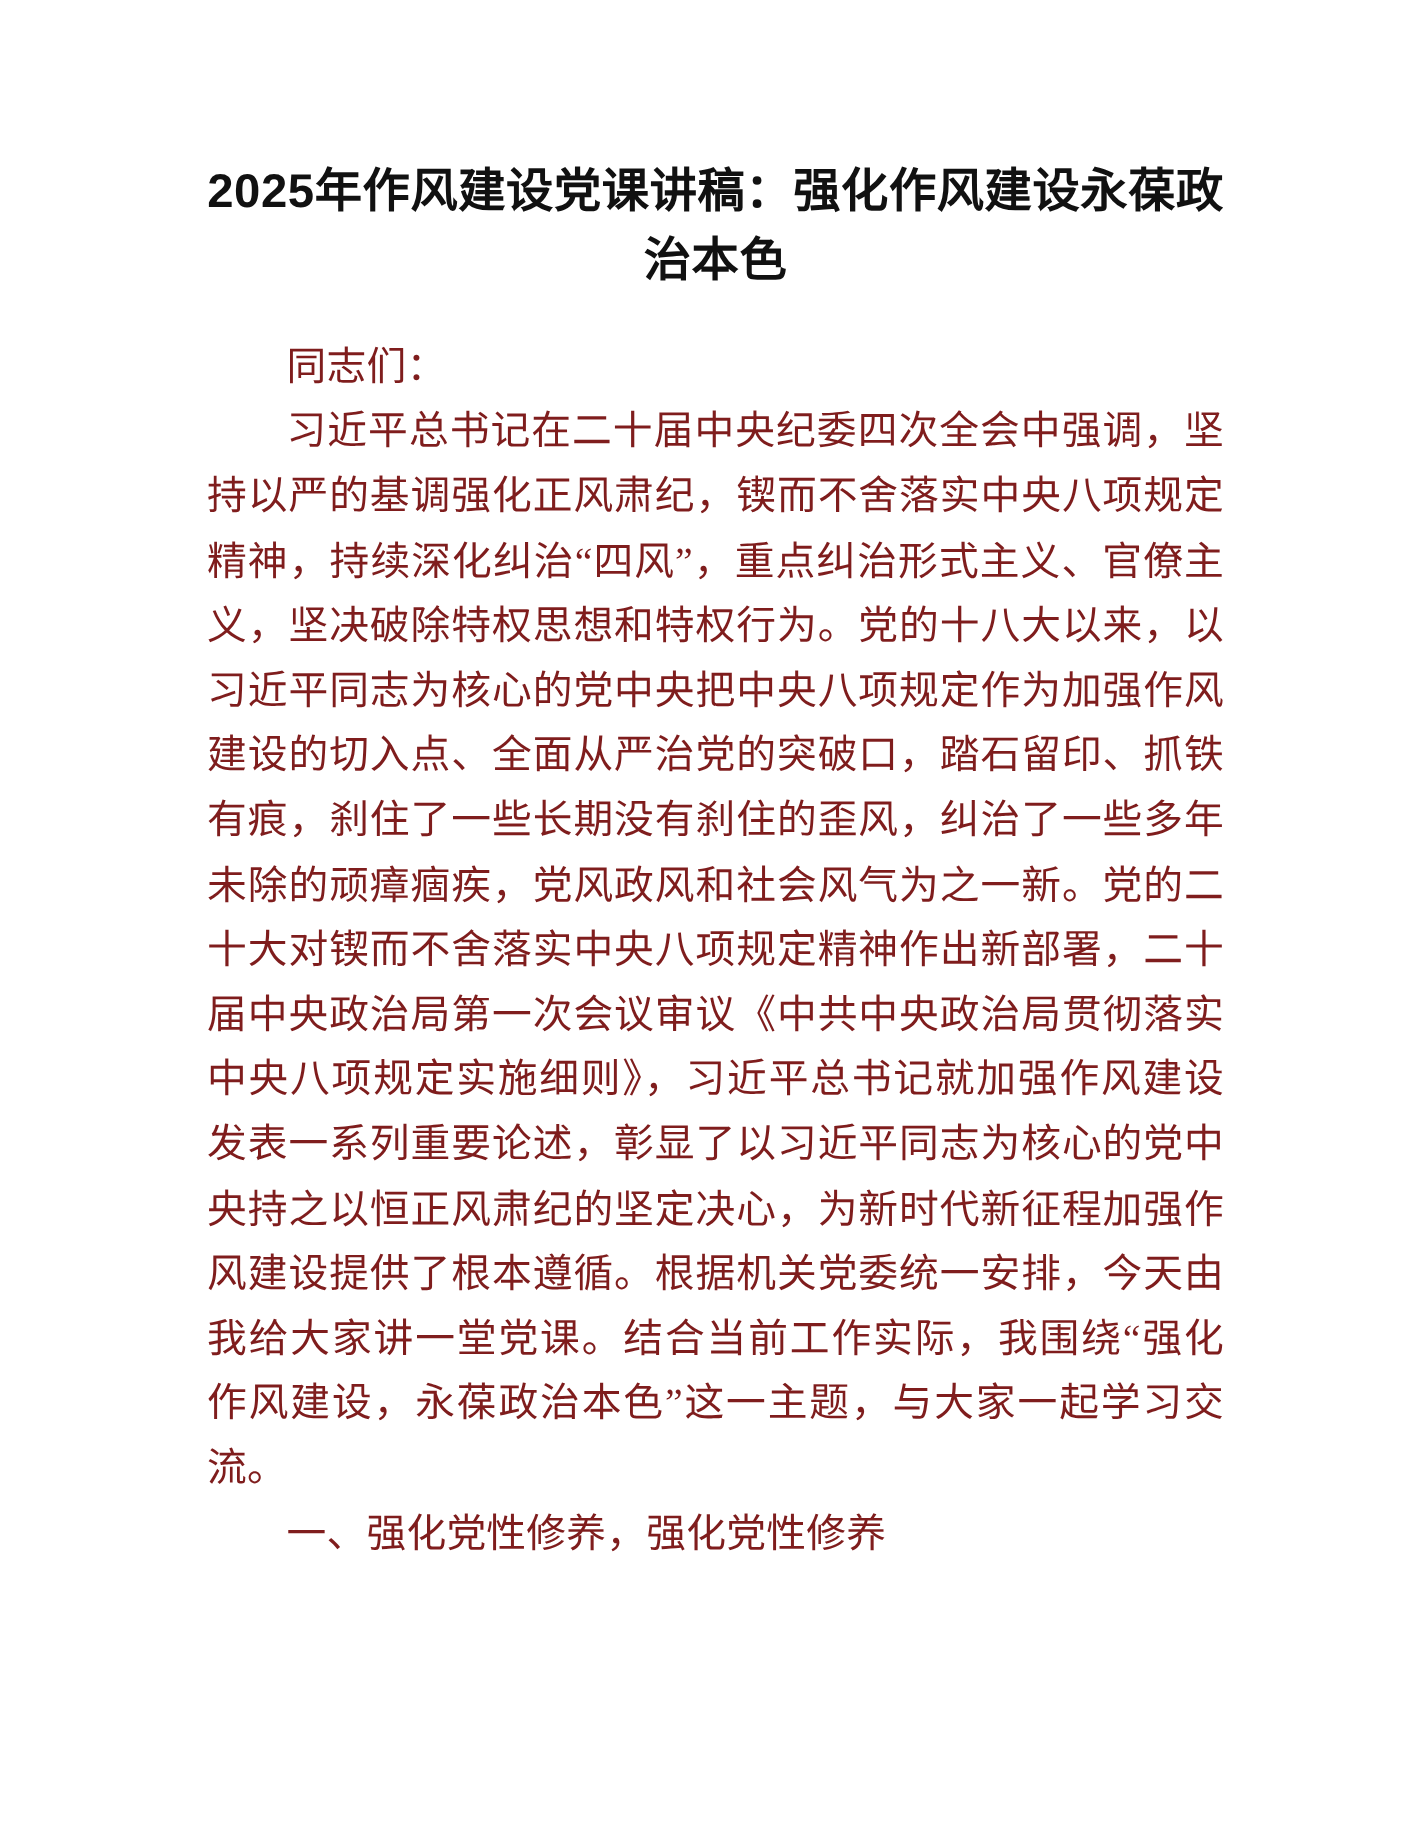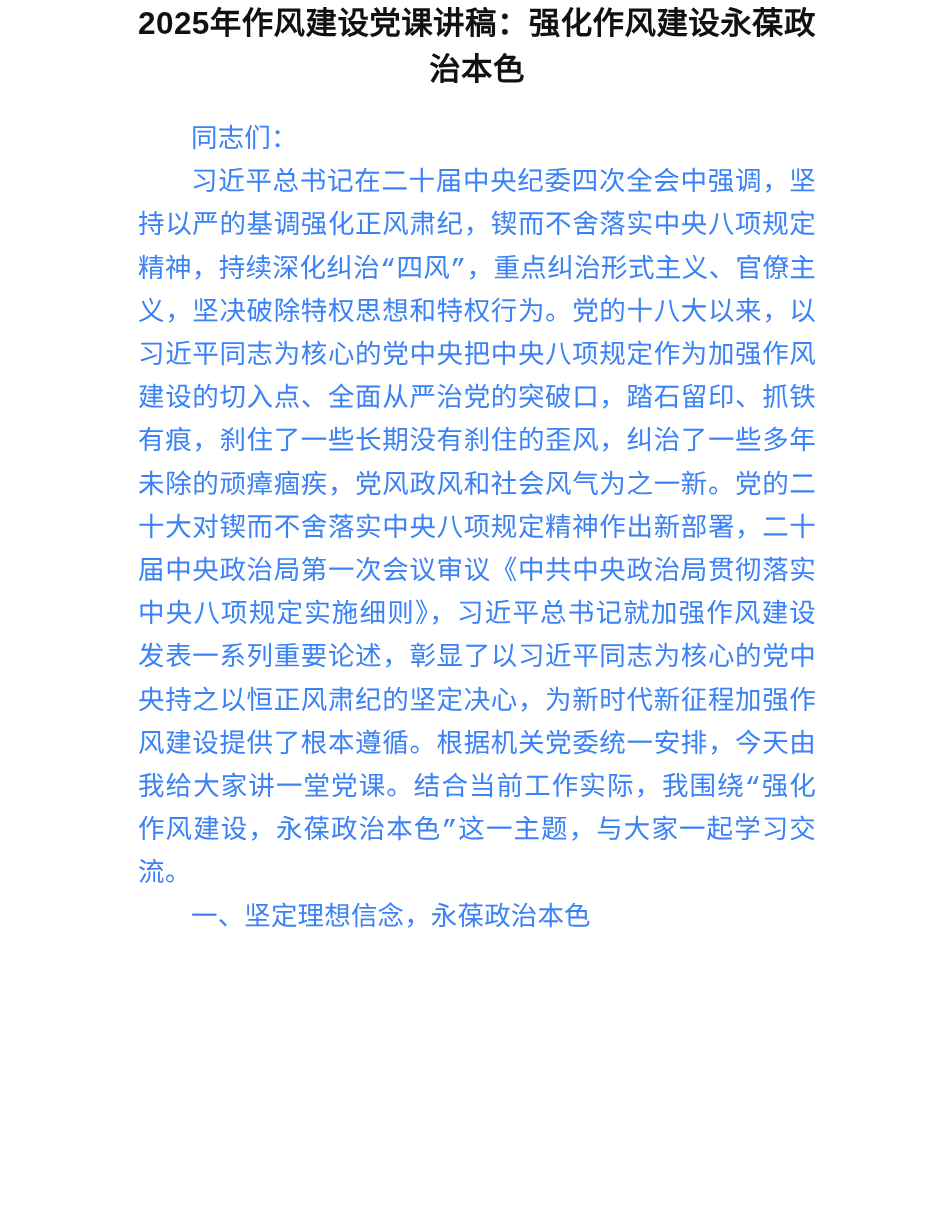--- a/index.html
+++ b/index.html
@@ -34,41 +34,42 @@
 
   
   .doc-title {
     font-family: "Liberation Sans", "DejaVu Sans", sans-serif;
     font-weight: bold;
     font-size: 31.5px;
     line-height: 46px;
     text-align: center;
     letter-spacing: 0.4px;
     margin: 0;
+    padding-top: 104px;
     color: #111111;
     white-space: normal;
     word-break: break-all;
   }
 
   
   .body-block {
     margin-top: 27px;
   }
 
   p.para {
-    font-family: Liberation Mono, monospace;
+    font-family: Liberation Serif, serif;
     font-size: 26.5px;
     line-height: 43.2px;
     margin: 16px 0 0 0;
     text-align: justify;
     text-justify: inter-character;
     text-indent: 53px;
     letter-spacing: 0.15px;
     word-break: break-all;
-    color: #3b82f6;
+    color: #7f1d1d;
   }
 
   p.para + p.para {
     margin-top: 0px;
   }
 
   p.salutation {
     text-indent: 53px;
   }
 
@@ -88,18 +89,18 @@
   <div class="page-body">
 
     <h1 class="doc-title">2025年作风建设党课讲稿：强化作风建设永葆政治本色</h1>
 
     <div class="body-block">
 
       <p class="para salutation">同志们：</p>
 
       <p class="para justify-all">习近平总书记在二十届中央纪委四次全会中强调，坚持以严的基调强化正风肃纪，锲而不舍落实中央八项规定精神，持续深化纠治“四风”，重点纠治形式主义、官僚主义，坚决破除特权思想和特权行为。党的十八大以来，以习近平同志为核心的党中央把中央八项规定作为加强作风建设的切入点、全面从严治党的突破口，踏石留印、抓铁有痕，刹住了一些长期没有刹住的歪风，纠治了一些多年未除的顽瘴痼疾，党风政风和社会风气为之一新。党的二十大对锲而不舍落实中央八项规定精神作出新部署，二十届中央政治局第一次会议审议《中共中央政治局贯彻落实中央八项规定实施细则》，习近平总书记就加强作风建设发表一系列重要论述，彰显了以习近平同志为核心的党中央持之以恒正风肃纪的坚定决心，为新时代新征程加强作风建设提供了根本遵循。根据机关党委统一安排，今天由我给大家讲一堂党课。结合当前工作实际，我围绕“强化作风建设，永葆政治本色”这一主题，与大家一起学习交流。</p>
 
-      <p class="para section-heading">一、坚定理想信念，永葆政治本色</p>
+      <p class="para section-heading">一、强化党性修养，强化党性修养</p>
 
 
     </div>
   </div>
 </div>
 
 </body></html>

